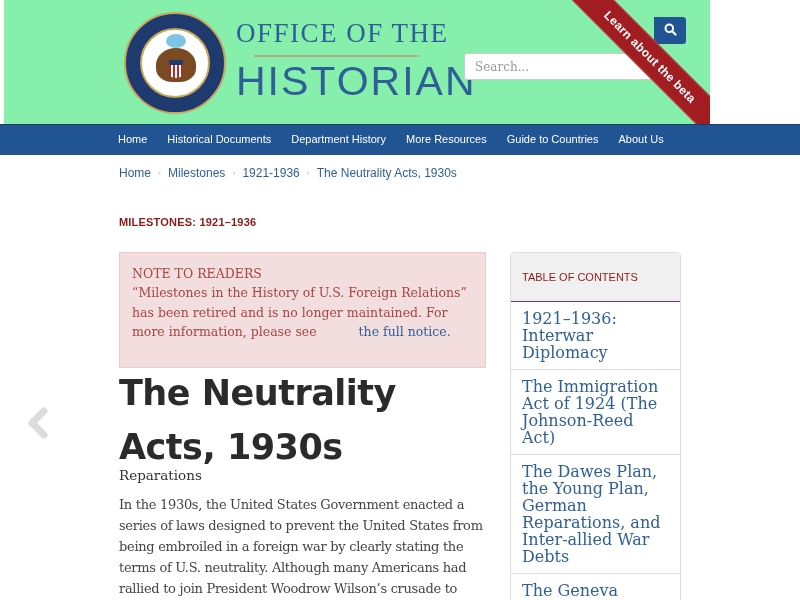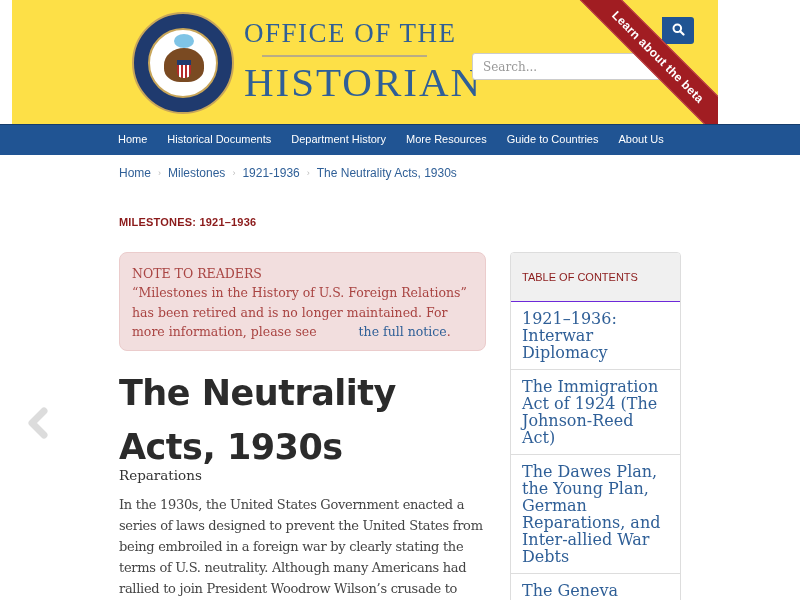--- a/index.html
+++ b/index.html
@@ -1,34 +1,34 @@
 <!DOCTYPE html>
 <html><head>
   <meta charset="utf-8">
   <style>
     * { box-sizing: border-box; margin: 0; padding: 0; }
     html, body { width: 800px; height: 600px; overflow: hidden; background: #fff; }
     body { position: relative; font-family: "DejaVu Serif", serif; color: #333; }
 
     
-    .header { position: absolute; left: 12px; top: 0; width: 706px; height: 124px; background: #fde047; }
+    .header { position: absolute; left: 4px; top: 0; width: 706px; height: 124px; background: #86efac; }
     .seal { position: absolute; left: 120px; top: 12px; width: 102px; height: 102px; border-radius: 50%;
       background: #1f3a6e; border: 2px solid #c8a65a; }
     .seal-inner { position: absolute; left: 14px; top: 14px; width: 70px; height: 70px; border-radius: 50%;
       background: #fff; border: 2px solid #c8a65a; }
     .seal-eagle { position: absolute; left: 14px; top: 18px; width: 40px; height: 34px;
       background: #7a4a22; border-radius: 50% 50% 40% 40%; }
     .seal-shield { position: absolute; left: 27px; top: 30px; width: 14px; height: 18px;
       background: repeating-linear-gradient(90deg, #b52a2a 0 2px, #fff 2px 4px); border-top: 5px solid #1f3a6e; border-radius: 0 0 6px 6px; }
     .seal-glory { position: absolute; left: 24px; top: 4px; width: 20px; height: 14px; border-radius: 50%; background: #7fc4e6; }
 
     .brand-top { position: absolute; left: 232px; top: 18px; font-family: "Liberation Serif", serif; font-size: 27px;
       letter-spacing: 1.5px; color: #2f5f97; }
     .brand-rule { position: absolute; left: 250px; top: 55px; width: 165px; height: 2px; background: #b9ac85; }
-    .brand-bottom { position: absolute; left: 232px; top: 58px; font-family: Liberation Serif, serif; font-size: 41px;
+    .brand-bottom { position: absolute; left: 232px; top: 58px; font-family: Liberation Sans, sans-serif; font-size: 41px;
       letter-spacing: 2px; color: #2f5f97; }
 
     .search { position: absolute; left: 460px; top: 17px; width: 222px; height: 27px; }
     .search-input { position: absolute; left: 0; top: 0; width: 190px; height: 27px; border: 1px solid #ccc;
       border-radius: 3px 0 0 3px; padding: 0 10px; font-family: "DejaVu Serif", serif; font-size: 12px; color: #555; background: #fff; margin-top: 36px; }
     .search-input::placeholder { color: #999; }
     .search-btn { position: absolute; left: 190px; top: 0; width: 32px; height: 27px; background: #205493;
       border-radius: 0 3px 3px 0; border: none; display: flex; align-items: center; justify-content: center; }
 
     .ribbon-wrap { position: absolute; right: 0; top: 0; width: 150px; height: 150px; overflow: hidden; }
@@ -48,22 +48,22 @@
     
     .breadcrumb { position: absolute; left: 119px; top: 166px; display: flex; align-items: center;
       font-family: "Liberation Sans", sans-serif; font-size: 12px; color: #2f5f97; }
     .crumb { cursor: pointer; }
     .crumb-sep { color: #bbb; font-size: 9px; margin: 0 7px; }
 
     .section-label { position: absolute; left: 119px; top: 216px; font-family: "Liberation Sans", sans-serif;
       font-size: 11px; font-weight: bold; color: #8b1a1a; letter-spacing: 0.2px; }
 
     
-    .note { position: absolute; left: 119px; top: 252px; width: 367px; height: 99px; background: #f2dede;
-      border: 1px solid #ebcccc; border-radius: 8px; padding: 12px 12px; color: #a94442; }
+    .note { position: absolute; left: 119px; top: 252px; width: 367px; height: 116px; background: #f2dede;
+      border: 1px solid #ebcccc; border-radius: 0; padding: 12px 12px; color: #a94442; }
     .note-title { font-family: "DejaVu Serif", serif; font-size: 12.5px; line-height: 18px; }
     .note-body { font-family: "DejaVu Serif", serif; font-size: 12.5px; line-height: 19.5px; }
     .note-link { color: #2f5f97; cursor: pointer; padding-left: 38px; }
 
     
     .page-title { position: absolute; left: 119px; top: 366px; width: 370px; font-family: "DejaVu Sans", sans-serif;
       font-weight: bold; font-size: 35px; line-height: 54px; color: #2b2b2b; letter-spacing: -0.5px; }
     .subhead { position: absolute; left: 119px; top: 467px; font-family: "DejaVu Serif", serif; font-size: 13.5px; color: #333; }
     .body-text { position: absolute; left: 119px; top: 494px; width: 368px; font-family: "DejaVu Serif", serif;
       font-size: 13px; line-height: 21px; color: #444; letter-spacing: -0.3px; }

